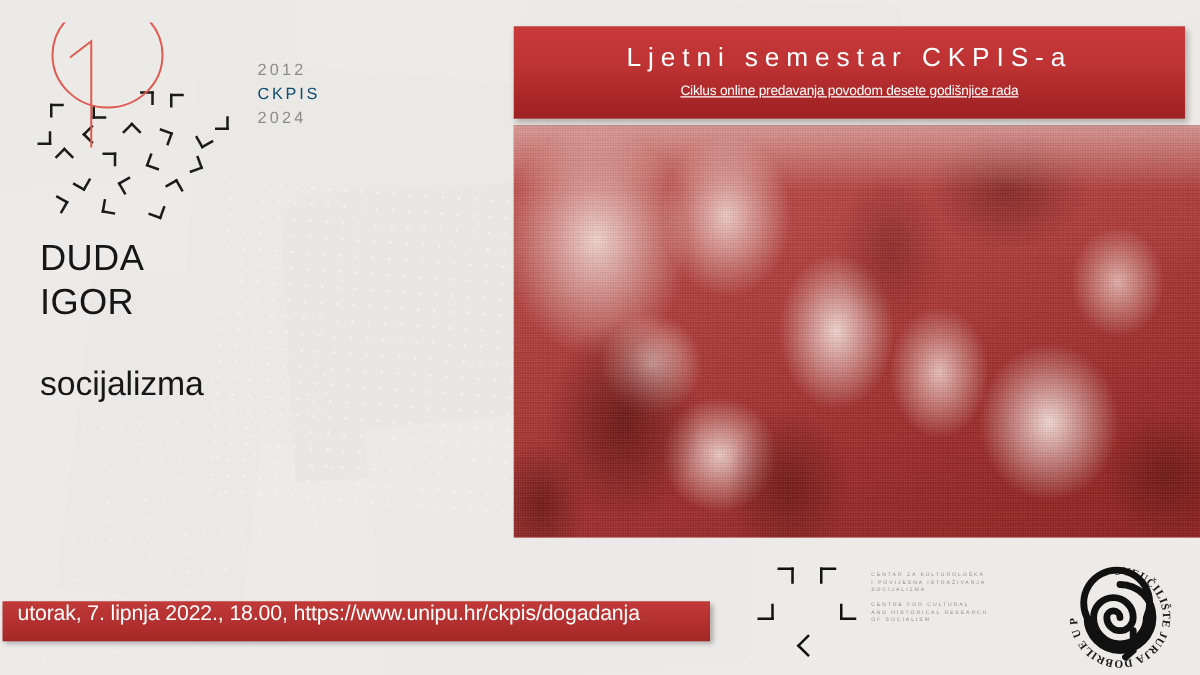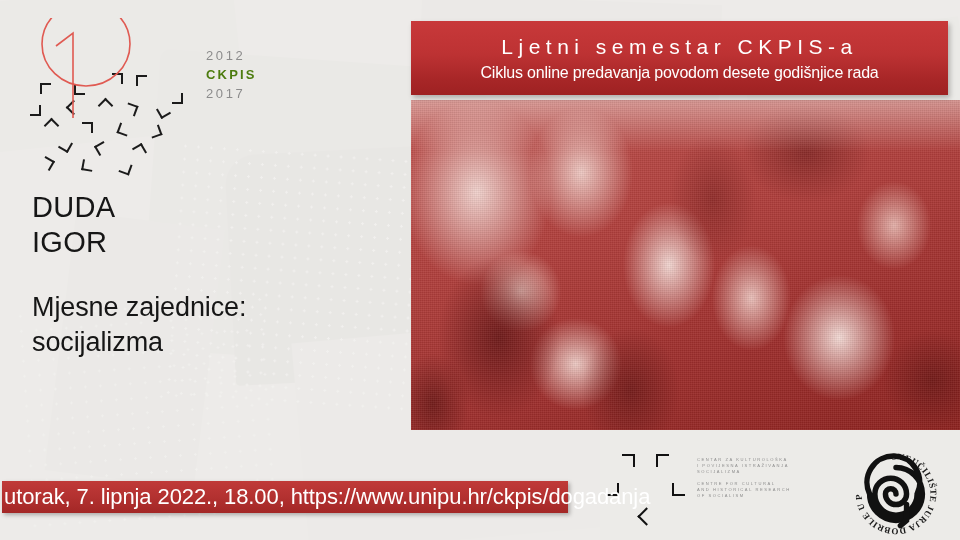--- a/index.html
+++ b/index.html
@@ -45,21 +45,21 @@
   }
   #bg-photo .veil { position:absolute; inset:0; background:rgba(237,236,233,.72); }
 
   
   #anniv-logo { position:absolute; left:28px; top:18px; width:210px; height:120px; z-index:3; }
   #anniv-logo .years {
     position:absolute; left:163px; top:28px;
     font-size:13px; letter-spacing:2.6px; line-height:19px;
     color:#8c8c8c; font-family:"Liberation Sans", sans-serif;margin-left:15px;
   }
-  #anniv-logo .years .mid { color:#4d7c0f; font-weight:bold; letter-spacing:2.2px; }
+  #anniv-logo .years .mid { color:#0c4a6e; font-weight:normal; letter-spacing:2.2px; }
 
   
   .mark { position:absolute; width:11px; height:11px; z-index:2; }
   .mark::before {
     content:""; position:absolute; inset:0;
     border-left:2.2px solid #1b1b1b; border-bottom:2.2px solid #1b1b1b;
   }
 
   
   #top-banner {
@@ -67,21 +67,21 @@
     background:linear-gradient(180deg,#c8393a 0%,#bd3233 45%,#a72627 80%,#9e2122 100%);
     box-shadow:2px 3px 5px rgba(0,0,0,.25);
     display:flex; flex-direction:column; align-items:center; justify-content:center;
     color:#fff; text-align:center;
   }
   #banner-title {
     font-size:21px; letter-spacing:5.5px; font-weight:400; line-height:30px;
     white-space:nowrap;
   }
   #banner-sub {
-    font-size:16px; letter-spacing:-0.2px; line-height:22px; white-space:nowrap;
+    font-size:11px; letter-spacing:-0.2px; line-height:22px; white-space:nowrap;text-decoration:underline;
   }
 
   
   #main-photo {
     position:absolute; left:411px; top:100px; width:549px; height:330px; z-index:4;
     overflow:hidden; background:#b7413f;
   }
   #main-photo .layer { position:absolute; inset:0; }
   #main-photo .base {
     background:
@@ -113,23 +113,23 @@
   #main-photo .topstrip {
     position:absolute; left:0; top:0; width:100%; height:52px;
     background:linear-gradient(180deg, rgba(240,214,209,.55), rgba(240,214,209,0));
   }
 
   
   #bottom-banner {
     position:absolute; left:2px; top:481px; width:566px; height:32px; z-index:6;
     background:linear-gradient(180deg,#c03a38 0%,#b33130 50%,#a32726 100%);
     box-shadow:2px 2px 4px rgba(0,0,0,.28);
-    display:flex; align-items:center;
-    color:#fff; padding-left:2px;
-    font-size:22px; letter-spacing:-0.1px; white-space:nowrap;
+    display:flex; align-items:flex-start;
+    color:#fff; padding-left:12px;
+    font-size:17px; letter-spacing:-0.1px; white-space:nowrap;
   }
 
   
   #speaker {
     position:absolute; left:32px; top:190px; z-index:3;
     font-size:29px; line-height:35px; color:#161616; letter-spacing:.3px;
   }
   #lecture-title {
     position:absolute; left:32px; top:290px; width:370px; z-index:3;
     font-size:27px; line-height:35px; color:#161616; letter-spacing:-0.1px;
@@ -173,21 +173,21 @@
 </div>
 
 <div id="anniv-logo">
   <svg width="180" height="120" viewBox="0 0 180 120">
     <path d="M28 28 L45 15 L45 100" fill="none" stroke="#e05a52" stroke-width="1.6"></path>
     <path d="M140 68 A44 42 0 1 0 96 110 A44 42 0 0 0 140 68 Z" fill="none" stroke="#e05a52" stroke-width="1.6" transform="translate(-38,-42)"></path>
   </svg>
   <div class="years">
     <div>2012</div>
     <div class="mid">CKPIS</div>
-    <div>2017</div>
+    <div>2024</div>
   </div>
 </div>
 
 <div class="mark" style="left:40px;  top:83px;  transform:rotate(90deg);"></div>
 <div class="mark" style="left:74px;  top:84px;  transform:rotate(0deg);"></div>
 <div class="mark" style="left:112px; top:73px; transform:rotate(180deg);"></div>
 <div class="mark" style="left:136px; top:75px; transform:rotate(90deg);"></div>
 <div class="mark" style="left:172px; top:93px; transform:rotate(270deg);"></div>
 <div class="mark" style="left:30px;  top:105px; transform:rotate(270deg);"></div>
 <div class="mark" style="left:68px;  top:102px; transform:rotate(45deg);"></div>
@@ -216,21 +216,20 @@
   <div class="topstrip"></div>
   <div class="layer grain"></div>
 </div>
 
 <div id="speaker">
   <div class="nowrap">DUDA</div>
   <div class="nowrap">IGOR</div>
 </div>
 
 <div id="lecture-title">
-  <div>Mjesne zajednice:</div>
   <div>socijalizma</div>
 </div>
 
 <div id="bottom-banner">
   <span>utorak, 7. lipnja 2022., 18.00, https://www.unipu.hr/ckpis/dogadanja</span>
 </div>
 
 <div id="ckpis-mark">
   <div class="m" style="left:18px; top:4px;  transform:rotate(180deg);"></div>
   <div class="m" style="left:52px; top:4px;  transform:rotate(90deg);"></div>

